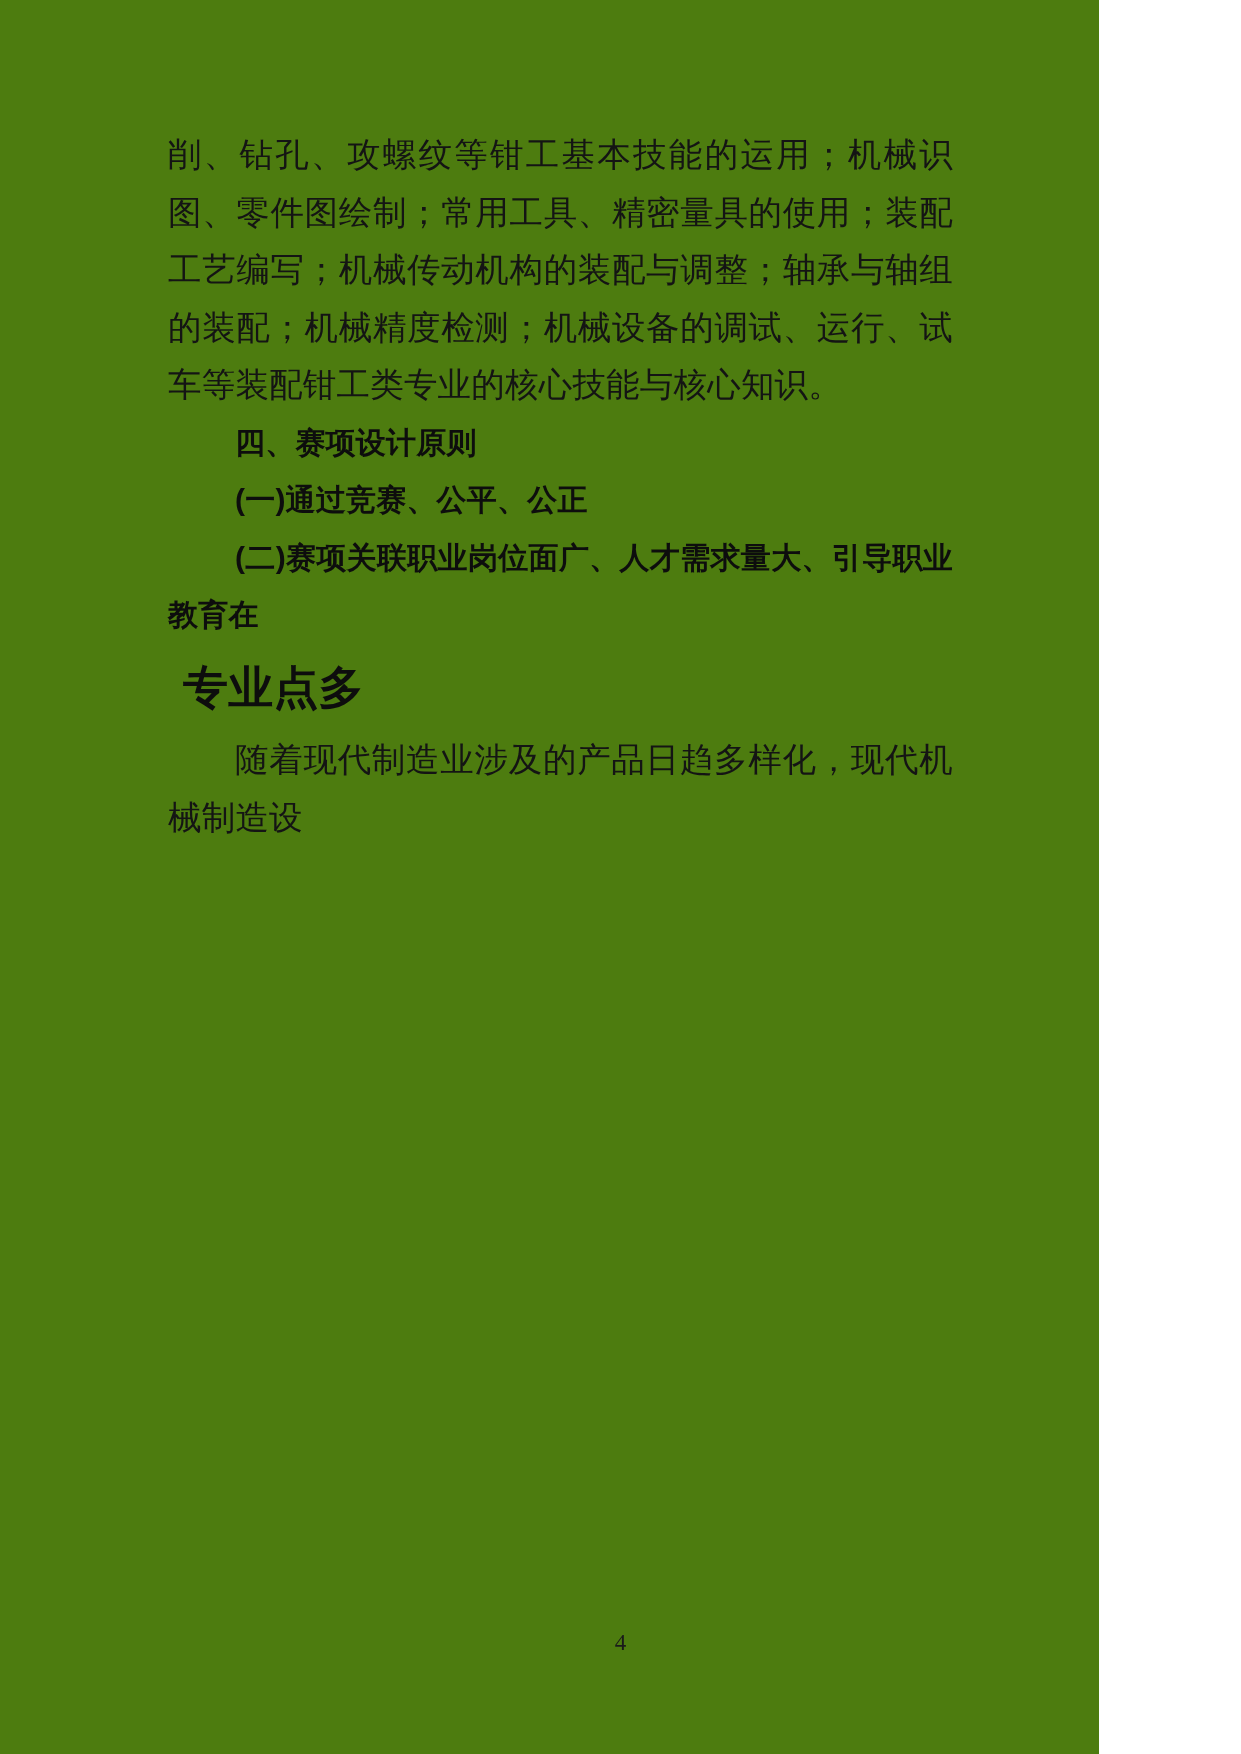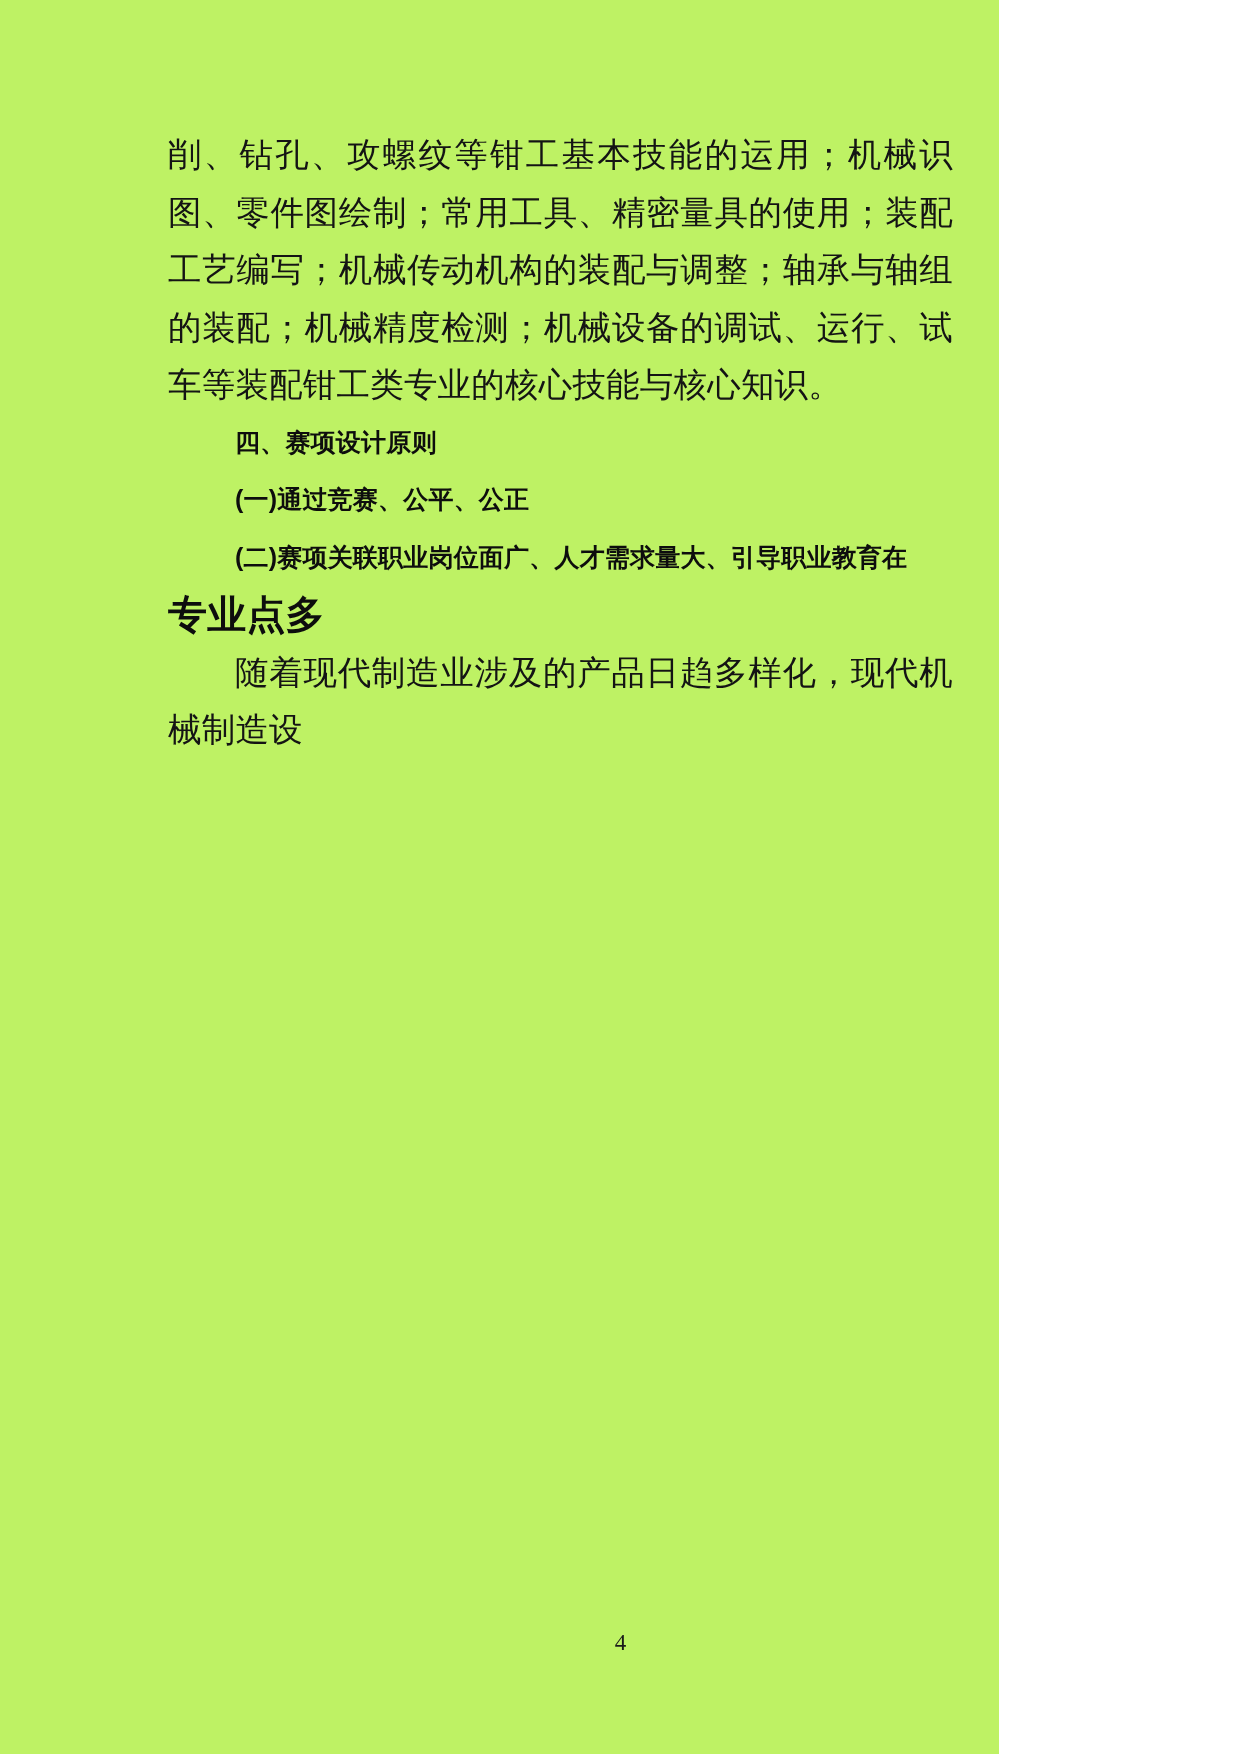--- a/index.html
+++ b/index.html
@@ -12,23 +12,23 @@
     height: 1754px;
     position: relative;
     font-family: "Liberation Sans", "DejaVu Sans", sans-serif;
     color: #141414;
     overflow: hidden;
   }
   .page {
     position: absolute;
     left: 0;
     top: 0;
-    width: 999px;
+    width: 1099px;
     height: 1754px;
-    background: #bef264;
+    background: #4d7c0f;
   }
   .content {
     position: absolute;
     left: 168px;
     top: 126px;
     width: 785px;
   }
   .para {
     font-size: 33.5px;
     line-height: 57.5px;
@@ -37,36 +37,36 @@
     text-justify: inter-ideograph;
     margin: 0;
     font-weight: 400;
     color: #141414;
     word-break: break-all;
   }
   .para.indent {
     text-indent: 67px;
   }
   .heading {
-    font-size: 25px;
+    font-size: 30px;
     line-height: 57.5px;
     font-weight: 700;
     margin: 0;
     text-indent: 67px;
     text-align: justify;
     text-justify: inter-ideograph;
     color: #0d0d0d;
     word-break: break-all;
     letter-spacing: 0.2px;
   }
   .heading-cont {
-    font-size: 39px;
+    font-size: 45px;
     line-height: 57.5px;
     font-weight: 700;
-    margin: 0;
+    margin: 15px;
     text-indent: 0;
     color: #0d0d0d;
     letter-spacing: 0.2px;
   }
   .page-number {
     position: absolute;
     left: 0;
     top: 1630px;
     width: 1241px;
     text-align: center;

